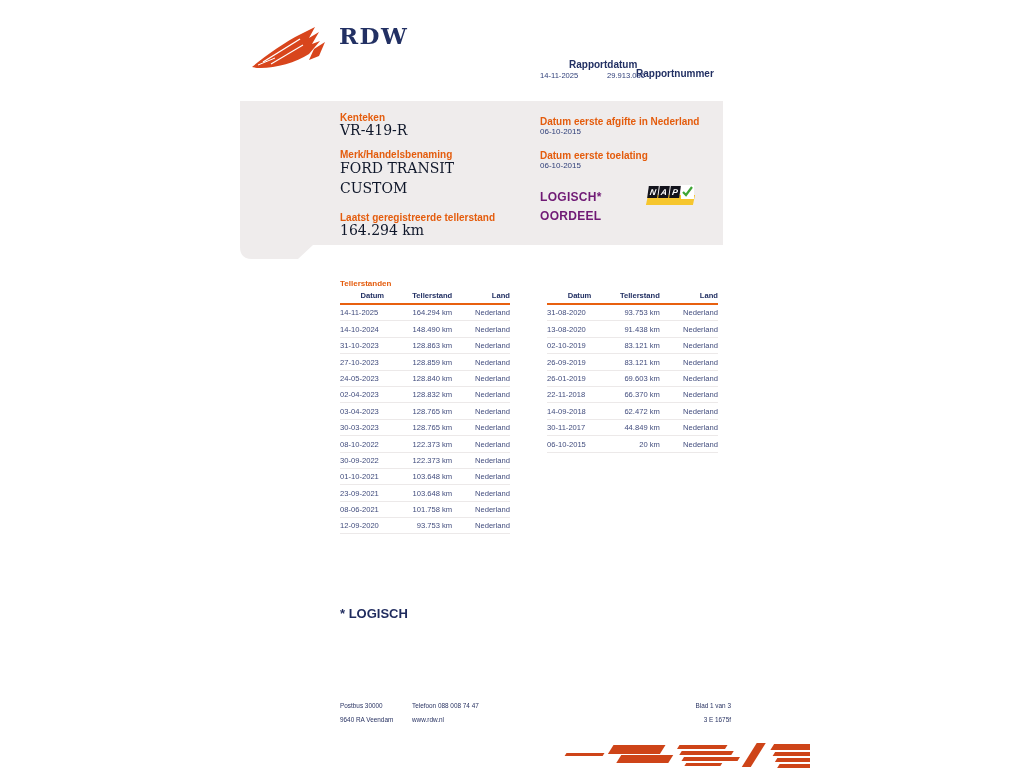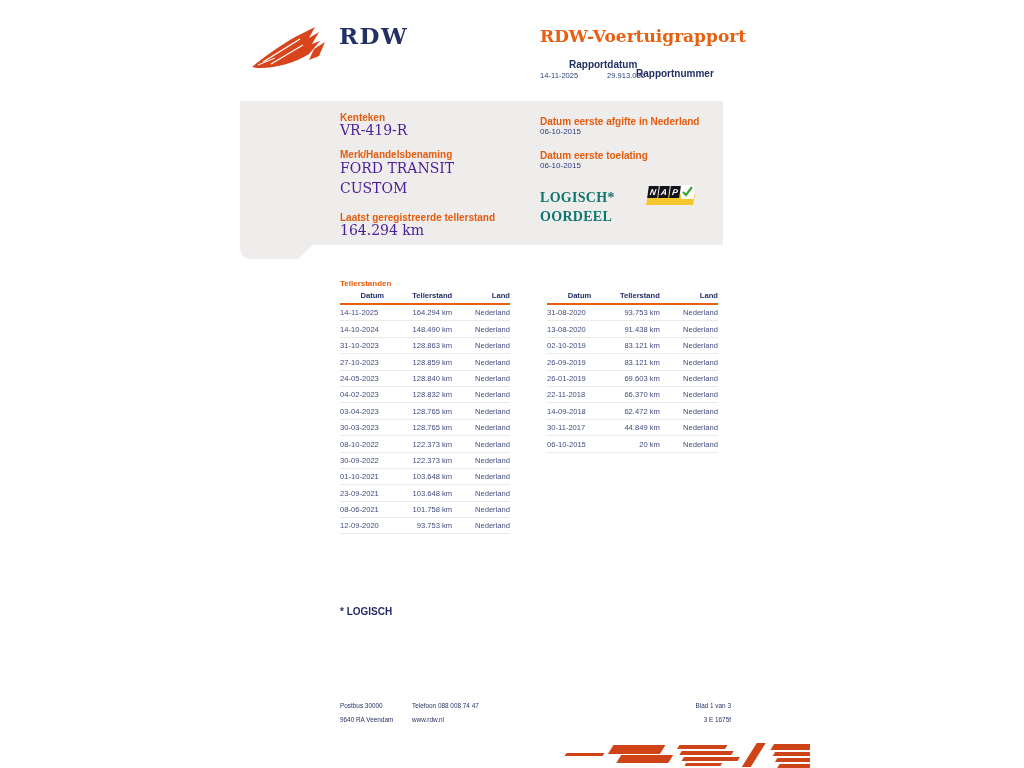--- a/index.html
+++ b/index.html
@@ -10,64 +10,63 @@
   
   .wordmark{left:339px;top:22px;font-family:"DejaVu Serif",serif;font-weight:bold;
             font-size:23px;letter-spacing:1.5px;color:#223063;}
   .doc-title{left:540px;top:26px;font-family:"DejaVu Serif",serif;font-weight:bold;
              font-size:17px;color:#E8600F;}
   .meta-label{font-size:10px;font-weight:bold;color:#223063;padding-left:29px;}
   .meta-value{font-size:7.6px;color:#31407A;}
 
   
   .box-label{font-size:10px;font-weight:bold;color:#E45C0D;}
-  .box-value-serif{font-family:"DejaVu Serif",serif;font-size:14px;color:#4c1d95;}
+  .box-value-serif{font-family:"DejaVu Serif",serif;font-size:14px;color:#0f172a;}
   .box-value-sans{font-size:8px;color:#31407A;}
-  .oordeel{font-size:14px;font-weight:bold;color:#0f766e;line-height:19px;letter-spacing:.3px;font-family:Liberation Serif, serif;}
+  .oordeel{font-size:12px;font-weight:bold;color:#701a75;line-height:19px;letter-spacing:.3px;}
 
   
   .nap{left:647px;top:185px;width:50px;height:22px;}
   .nap .yellow{position:absolute;left:0px;top:10px;width:47px;height:10px;background:#F6C62E;
                transform:skewX(-12deg);}
   .nap .lbox{position:absolute;top:1px;width:10px;height:12px;background:#13131C;color:#fff;
              font-size:8.5px;font-weight:bold;font-style:italic;text-align:center;line-height:12px;
              transform:skewX(-8deg);}
   .nap .cbox{position:absolute;top:0px;left:34px;width:13px;height:14px;background:#fff;}
 
   
   .section-title{font-size:8px;font-weight:bold;color:#E45C0D;}
   table.odo{border-collapse:collapse;table-layout:fixed;}
   table.odo th{font-size:7.6px;font-weight:bold;color:#223063;text-align:center;
                padding:0 0 3px 0;border-bottom:2px solid #E8600F;}
   table.odo td{font-size:7.6px;color:#414C7D;padding:3.4px 0 3px 0;border-bottom:1px solid #ECE9E9;}
   table.odo th.r,table.odo td.r{text-align:right;}
 
   
-  .fn-title{font-size:10px;font-weight:bold;color:#1F2B5E;}
+  .fn-title{font-size:13px;font-weight:bold;color:#1F2B5E;}
   .fn-text{font-size:7.8px;color:#E0601C;line-height:1.65;}
 
   
   .foot{font-size:6.4px;color:#2A3463;line-height:14px;}
   .foot.right{text-align:right;}
 </style>
 </head>
 <body>
 
 <div class="page">
 
   <svg class="abs" style="left:251px;top:26px" width="84" height="46" viewBox="0 0 84 46">
     <path fill="#D8451C" d="M1,41 C14,30 34,16 50,8 L64,1 L58,12 L68,6 L61,18 L69,15 L58,28 C44,37 22,43 6,42 Z"></path>
     <path fill="#D8451C" d="M63,23 L74,16 L68,30 L58,34 Z"></path>
     <line x1="12" y1="36" x2="49" y2="13" stroke="#ffffff" stroke-width="1.4"></line>
     <line x1="20" y1="38" x2="52" y2="19" stroke="#ffffff" stroke-width="1.1"></line>
     <line x1="7" y1="39" x2="24" y2="32" stroke="#ffffff" stroke-width="1"></line>
   </svg>
   <div class="abs wordmark">RDW</div>
 
-  <div class="abs doc-title">RDW-Voertuigrapport</div>
   <div class="abs meta-label" style="left:540px;top:59px">Rapportdatum</div>
   <div class="abs meta-label" style="left:607px;top:68px">Rapportnummer</div>
   <div class="abs meta-value" style="left:540px;top:71px">14-11-2025</div>
   <div class="abs meta-value" style="left:607px;top:71px">29.913.036</div>
 
   <svg class="abs" style="left:240px;top:101px" width="483" height="158" viewBox="0 0 483 158">
     <path fill="#EFECEC" d="M0,0 H483 V144 H73 L58,158 H12 Q0,158 0,146 Z"></path>
   </svg>
 
   <div class="abs box-label" style="left:340px;top:112px">Kenteken</div>
@@ -138,21 +137,21 @@
           <td>27-10-2023</td>
           <td class="r">128.859 km</td>
           <td class="r">Nederland</td>
         </tr>
         <tr>
           <td>24-05-2023</td>
           <td class="r">128.840 km</td>
           <td class="r">Nederland</td>
         </tr>
         <tr>
-          <td>04-02-2023</td>
+          <td>02-04-2023</td>
           <td class="r">128.832 km</td>
           <td class="r">Nederland</td>
         </tr>
         <tr>
           <td>03-04-2023</td>
           <td class="r">128.765 km</td>
           <td class="r">Nederland</td>
         </tr>
         <tr>
           <td>30-03-2023</td>

